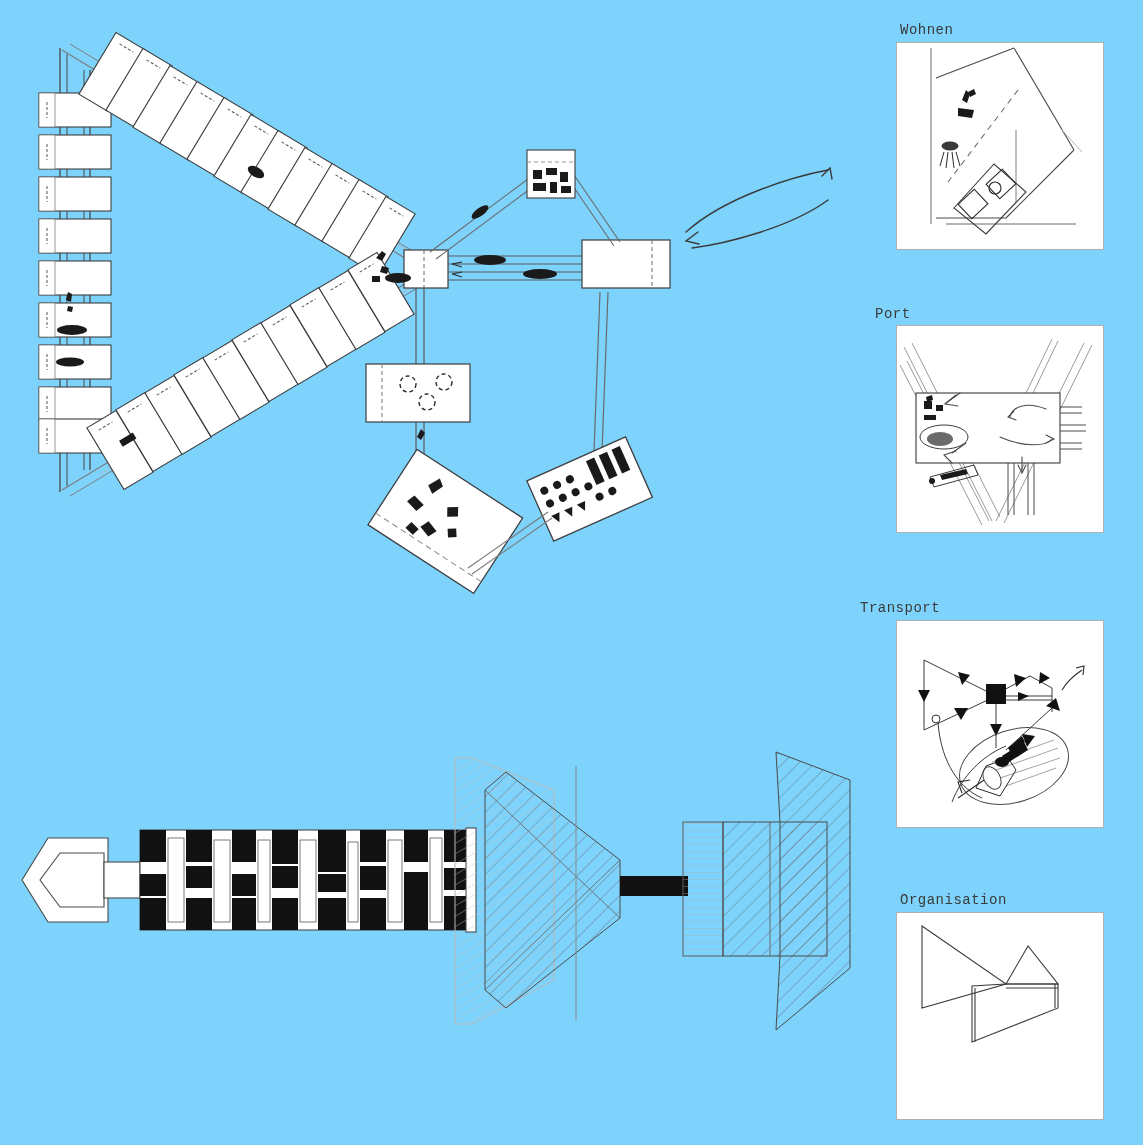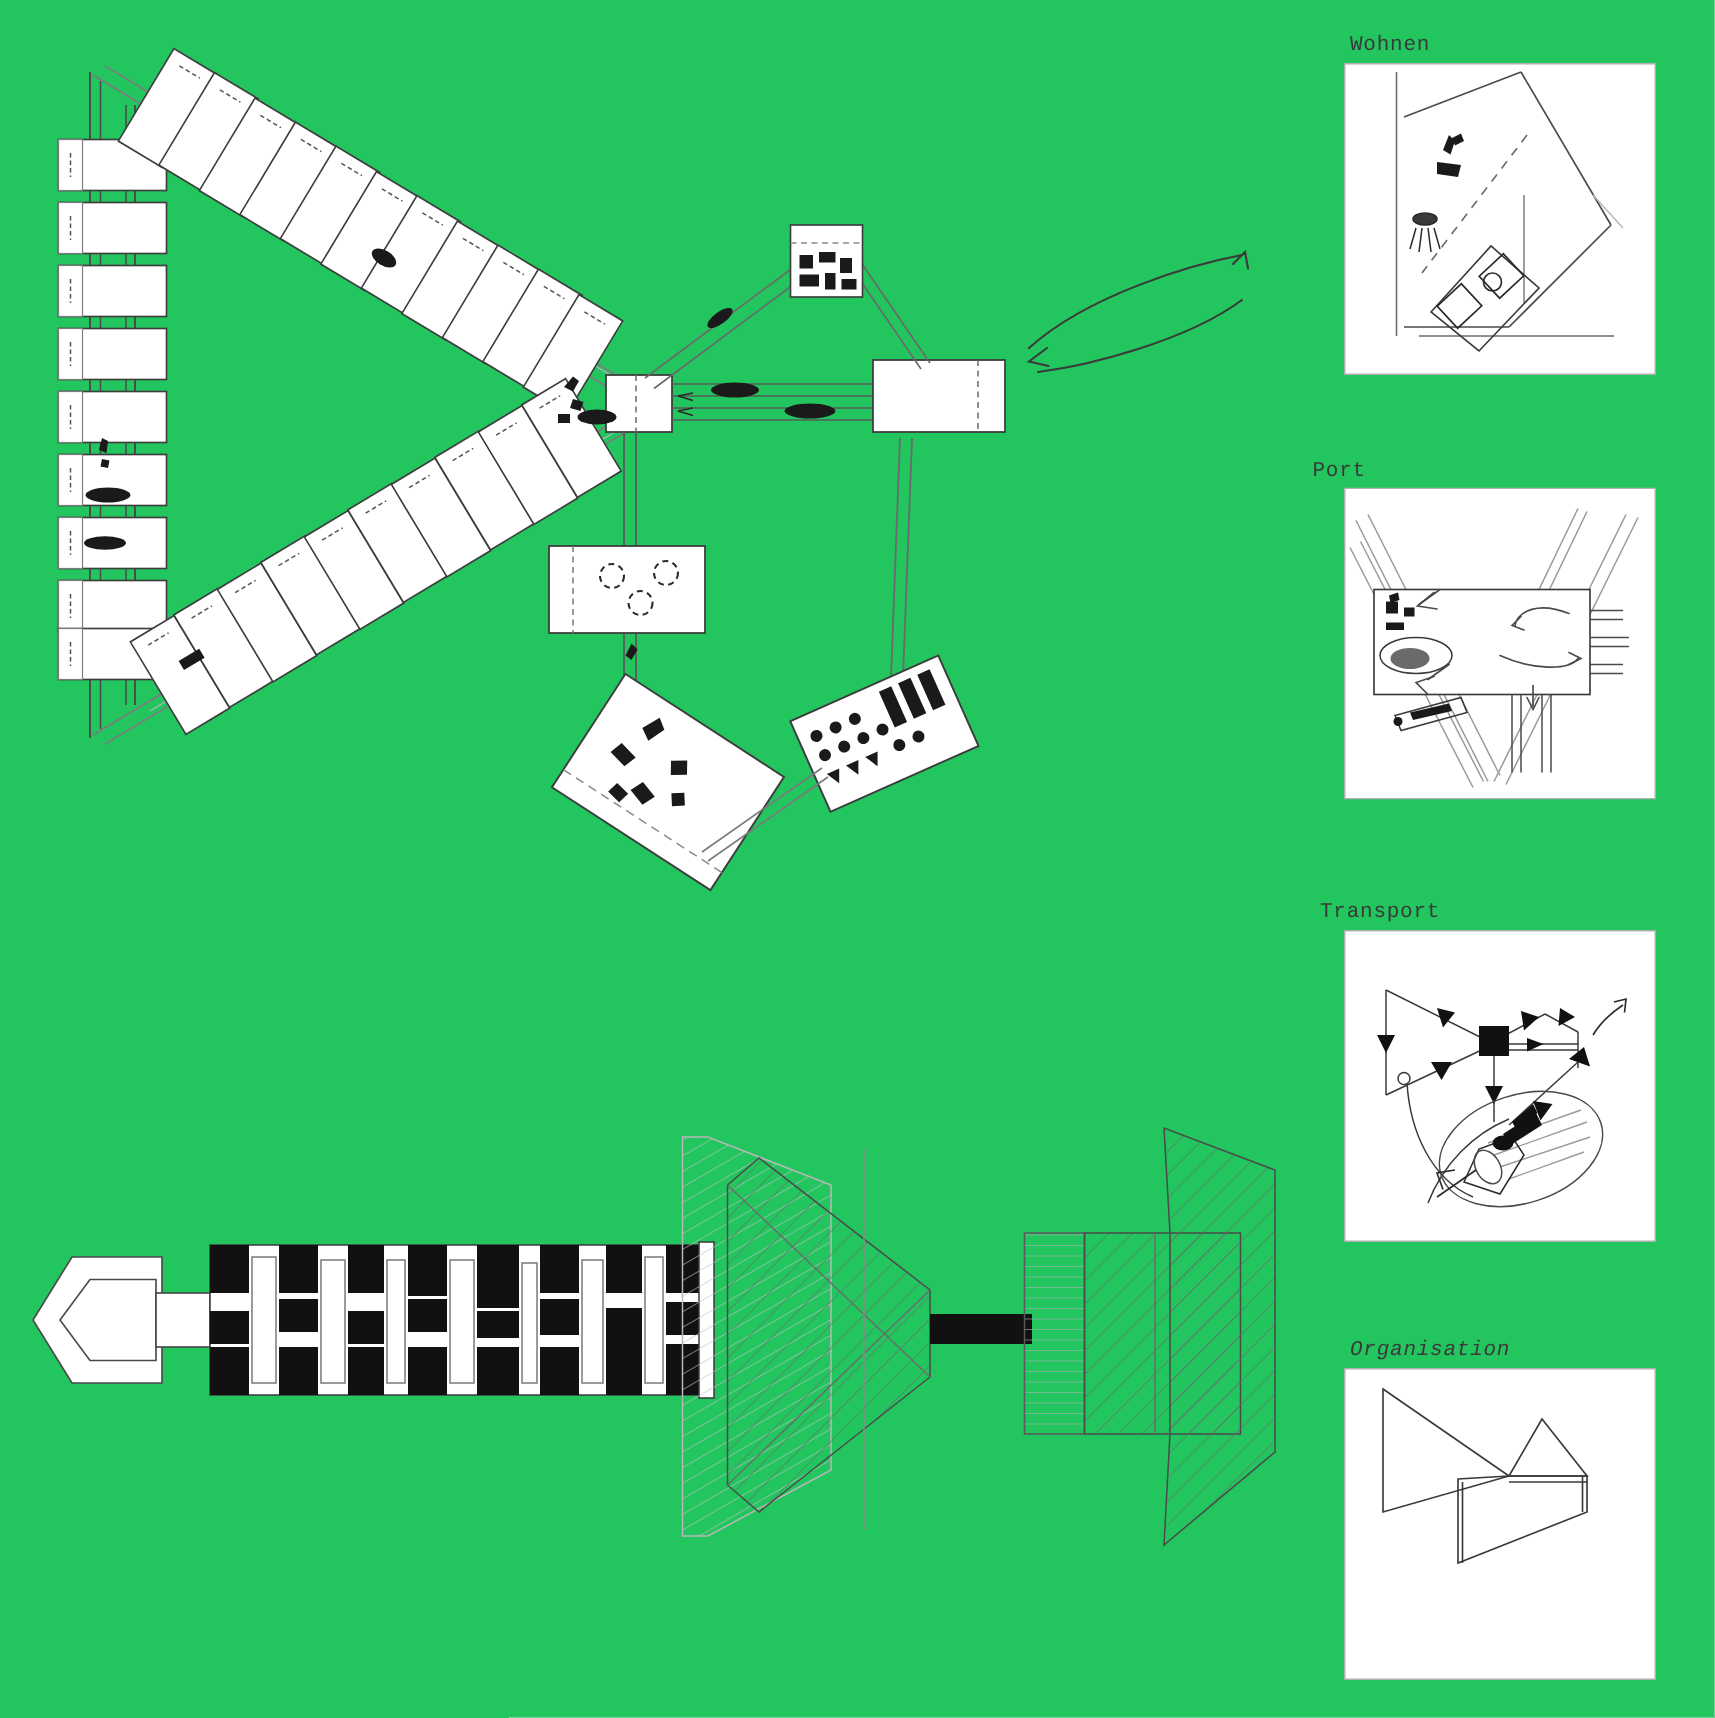--- a/index.html
+++ b/index.html
@@ -1,21 +1,21 @@
 <!DOCTYPE html>
 <html><head>
 <meta charset="utf-8">
 <title>Architectural Concept Board</title>
 <style>
   html,body{margin:0;padding:0;background:#ffffff;}
   body{
     width:1143px;height:1145px;position:relative;overflow:hidden;
     font-family:"Liberation Sans", sans-serif;color:#1a1a1a;
   }
-  .board{position:absolute;inset:0;background:#22c55e;}
+  .board{position:absolute;inset:0;background:#7dd3fc;}
   .panel-label{
     position:absolute;font-family:"Liberation Mono", monospace;
     font-size:14px;letter-spacing:.5px;color:#3a3a3a;white-space:nowrap;
   }
   svg{display:block;}
   .abs{position:absolute;}
 </style>
 </head>
 <body>
 
@@ -470,21 +470,21 @@
       </g>
       <g fill="#1a1a1a">
         <rect x="28" y="76" width="8" height="8"></rect>
         <rect x="40" y="80" width="7" height="6"></rect>
         <rect x="28" y="90" width="12" height="5"></rect>
         <path d="M30,72 l6,-2 l1,5 l-6,2 z"></path>
       </g>
     </svg>
   </div>
 
-  <div class="panel-label" style="left:880px;top:600px;">Transport</div>
+  <div class="panel-label" style="left:860px;top:600px;">Transport</div>
   <div class="abs" style="left:896px;top:620px;width:208px;height:208px;">
     <svg width="208" height="208" viewBox="0 0 208 208">
       <rect x="0.5" y="0.5" width="207" height="207" fill="#fff" stroke="#b0b0b0" stroke-width="1"></rect>
       <g stroke="#3a3a3a" fill="none" stroke-width="1">
         <line x1="28" y1="40" x2="28" y2="110"></line>
         <line x1="28" y1="40" x2="96" y2="74"></line>
         <line x1="28" y1="110" x2="96" y2="78"></line>
         <line x1="104" y1="72" x2="134" y2="56"></line>
         <line x1="134" y1="56" x2="156" y2="68"></line>
         <line x1="156" y1="68" x2="156" y2="92"></line>
@@ -530,21 +530,21 @@
         <path d="M62,178 L88,160"></path>
         <path d="M74,160 l-12,2 l4,11"></path>
       </g>
       <g stroke="#2a2a2a" fill="none" stroke-width="1.1">
         <path d="M166,70 C172,60 180,54 186,50"></path>
         <path d="M180,48 l8,-2 l-1,9"></path>
       </g>
     </svg>
   </div>
 
-  <div class="panel-label" style="left:900px;top:892px;font-style:italic;">Organisation</div>
+  <div class="panel-label" style="left:900px;top:892px;">Organisation</div>
   <div class="abs" style="left:896px;top:912px;width:208px;height:208px;">
     <svg width="208" height="208" viewBox="0 0 208 208">
       <rect x="0.5" y="0.5" width="207" height="207" fill="#fff" stroke="#b0b0b0" stroke-width="1"></rect>
       <g fill="none" stroke="#3a3a3a" stroke-width="1.1">
         <path d="M26,14 L110,72 L26,96 Z"></path>
         <path d="M110,72 L132,34 L162,72 Z"></path>
         <path d="M110,72 L162,72 L162,96 L76,130 L76,74 Z"></path>
         <line x1="110" y1="76" x2="162" y2="76"></line>
         <line x1="79" y1="76" x2="79" y2="130"></line>
         <line x1="159" y1="72" x2="159" y2="96"></line>

